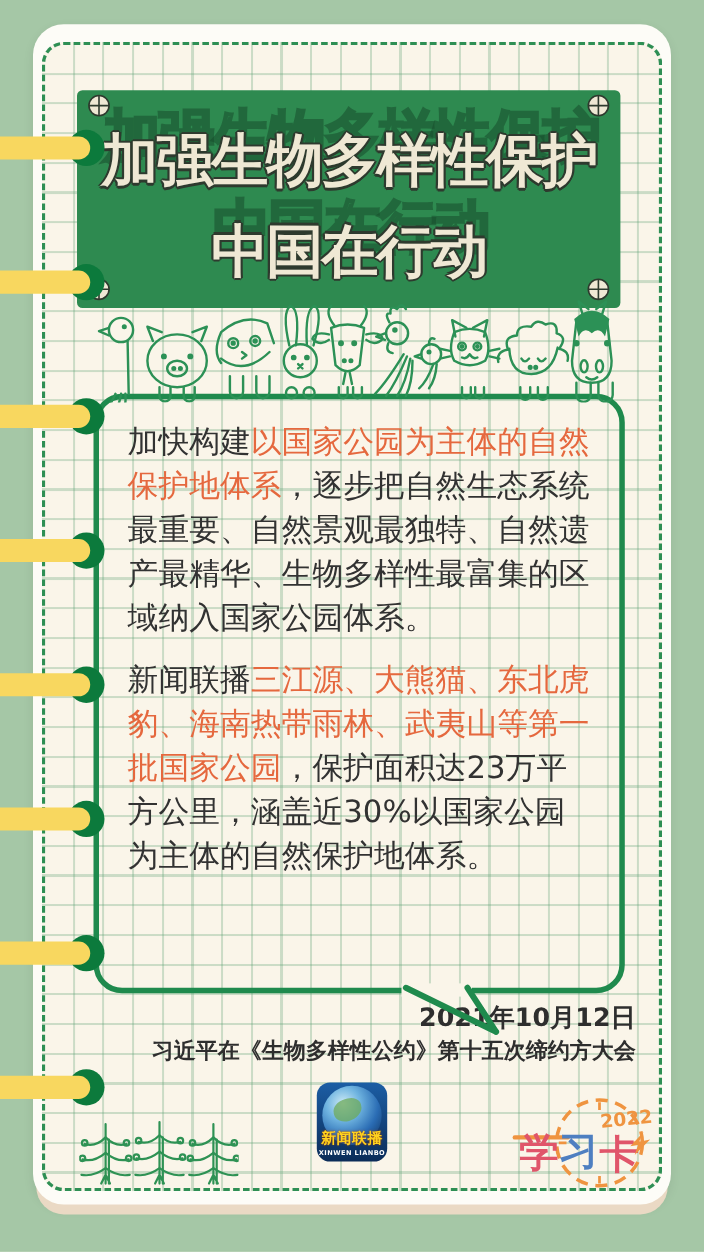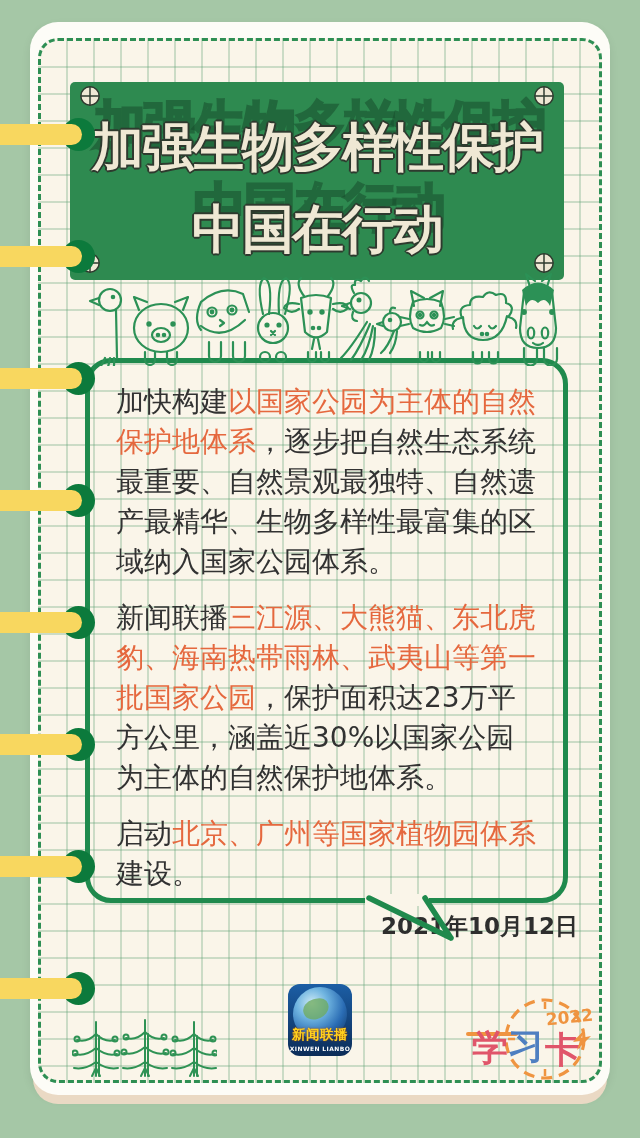--- a/index.html
+++ b/index.html
@@ -258,29 +258,29 @@
       <ellipse cx="448" cy="63" rx="3.2" ry="5.5"></ellipse>
       <ellipse cx="462" cy="63" rx="3.2" ry="5.5"></ellipse>
       <path d="M450 73 q5 4 10 0"></path>
       <path d="M441 78 v11 a6.5 6.5 0 0 0 13 0 V78 M461 78 v11 a6.5 6.5 0 0 0 13 0 V78"></path>
     </g>
   </svg>
 
   <div class="bubble">
     <p><span class="seg-ink">加快构建</span><span class="seg-accent">以国家公园为主体的自然保护地体系</span><span class="seg-ink">，逐步把自然生态系统最重要、自然景观最独特、自然遗产最精华、生物多样性最富集的区域纳入国家公园体系。</span></p>
     <p><span class="seg-ink">新闻联播</span><span class="seg-accent">三江源、大熊猫、东北虎豹、海南热带雨林、武夷山等第一批国家公园</span><span class="seg-ink">，保护面积达23万平方公里，涵盖近30%以国家公园为主体的自然保护地体系。</span></p>
-    <p><span class="seg-ink">启动</span><span class="seg-accent">北京、广州等国家植物园体系</span><span class="seg-ink">建设。</span></p>
   </div>
   <svg class="tail" viewBox="0 0 135 64">
     <rect x="10" y="6" width="64" height="12" fill="#faf5e9"></rect>
     <path d="M14 10 L96 50 M96 50 L70 10" stroke="#1f8a4d" stroke-width="5.5" stroke-linecap="round" fill="none"></path>
   </svg>
 
   <div class="attribution">
     <div class="date">2021年10月12日</div>
+    <div class="src">习近平在《生物多样性公约》第十五次缔约方大会</div>
   </div>
 
   <div class="news-logo">
     <div class="earth"></div>
     <div class="cn">新闻联播</div>
     <div class="en">XINWEN LIANBO</div>
   </div>
 
   <svg class="stamp" viewBox="0 0 155 95">
     <circle cx="85" cy="47" r="39" fill="none" stroke="#ef9440" stroke-width="3.2" stroke-dasharray="11 7"></circle>

